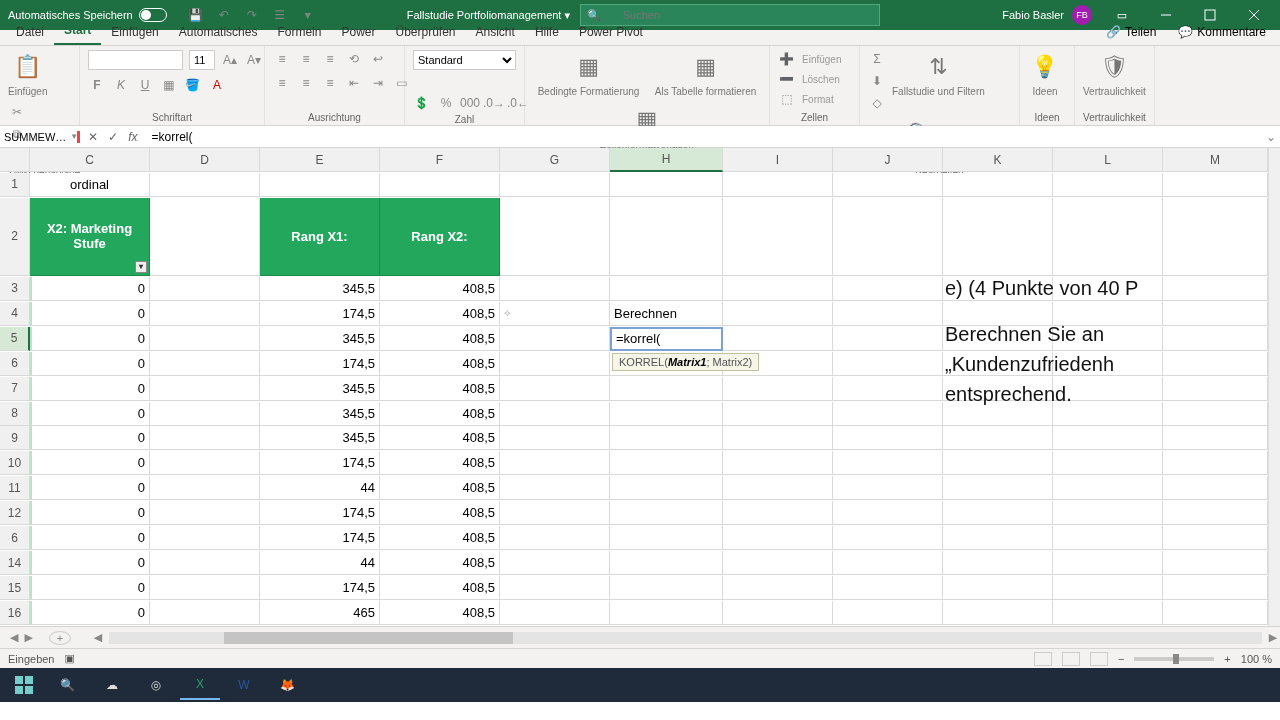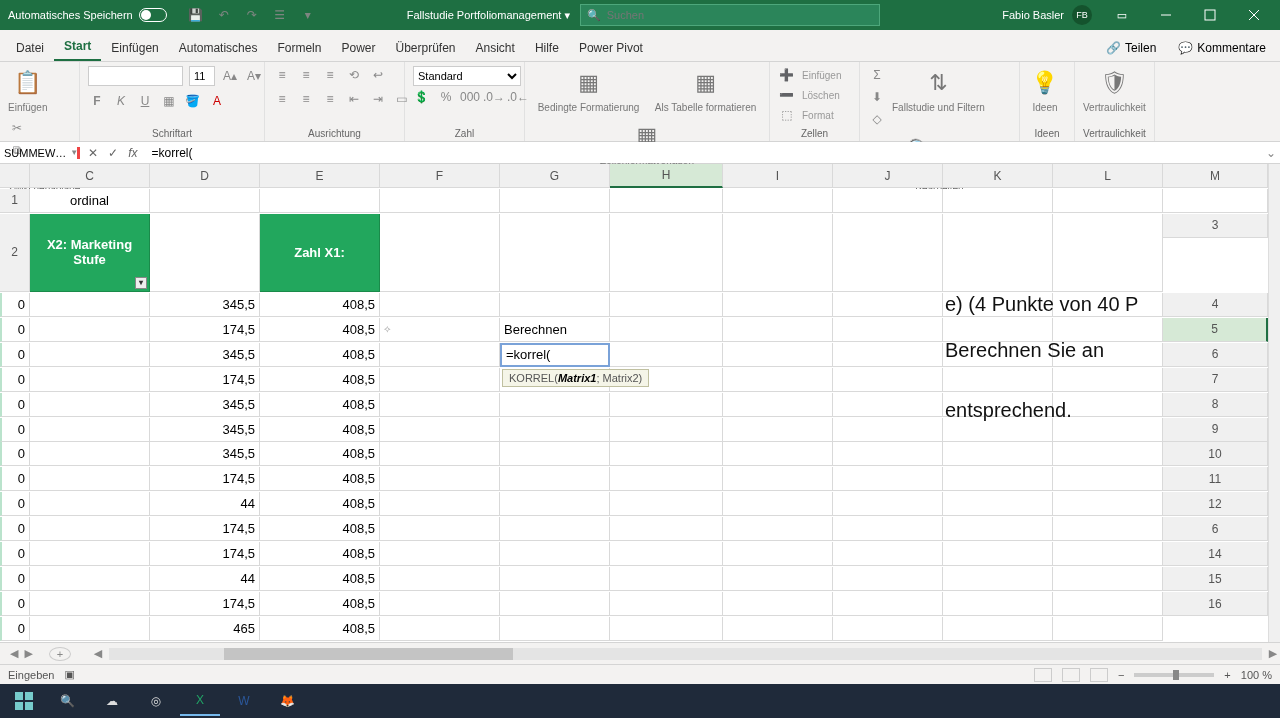--- a/index.html
+++ b/index.html
@@ -7,29 +7,29 @@
 
 
 .titlebar { height: 30px; background: #1e6f42; color: #fff; display: flex; align-items: center; padding: 0 4px; font-size: 11px; }
 .titlebar .auto-save { display: flex; align-items: center; gap: 6px; margin-right: 10px; padding-left: 4px;}
 .titlebar .toggle { width: 28px; height: 14px; border: 1px solid #fff; border-radius: 7px; position: relative; }
 .titlebar .toggle::after { content: ""; position: absolute; width: 10px; height: 10px; background: #fff; border-radius: 50%; top: 1px; left: 1px; }
 .titlebar .qat { display: flex; gap: 10px; margin-left: 10px; }
 .titlebar .qat span { opacity: .9; }
 .titlebar .doc-title { flex: 0 0 auto; margin-left: 90px; margin-right: 10px; }
 .titlebar .search { flex: 0 0 300px; height: 22px; background: #2b855a; border: 1px solid #4da77b; display: flex; align-items: center; padding: 0 6px; gap: 6px; }
-.titlebar .search input { background: transparent; border: none; color: #cfe8da; font-size: 11px; outline: none; width: 100%; }
+.titlebar .search input { background: transparent; border: none; color: #cfe8da; font-size: 11px; outline: none; width: 100%; margin-left: 16px; }
 .titlebar .spacer { flex: 1; }
 .titlebar .user { display: flex; align-items: center; gap: 8px; margin-right: 8px; }
-.titlebar .avatar { width: 20px; height: 20px; border-radius: 50%; background: #14532d; display: flex; align-items: center; justify-content: center; font-size: 9px; }
+.titlebar .avatar { width: 20px; height: 20px; border-radius: 50%; background: #a21caf; display: flex; align-items: center; justify-content: center; font-size: 9px; }
 .titlebar .winbtn { width: 44px; height: 30px; display: flex; align-items: center; justify-content: center; }
 .titlebar .winbtn svg { width: 12px; height: 12px; }
 
 
-.ribbon-tabs { height: 32px; background: #f3f2f1; display: flex; align-items: flex-end; padding: 0 6px; border-bottom: 1px solid #d4d4d4; }
+.ribbon-tabs { height: 16px; background: #f3f2f1; display: flex; align-items: flex-end; padding: 0 6px; border-bottom: 1px solid #d4d4d4; }
 .ribbon-tabs .tab { padding: 6px 10px; font-size: 12px; color: #333; cursor: pointer; }
 .ribbon-tabs .tab.active { border-bottom: 2px solid #1e6f42; font-weight: 600; color: #1e6f42;}
 .ribbon-tabs .right { margin-left: auto; display: flex; gap: 6px; padding-bottom: 2px;}
 .ribbon-tabs .right .btn { display: flex; align-items: center; gap: 4px; padding: 4px 8px; }
 
 
 .ribbon { height: 80px; background: #f3f2f1; border-bottom: 1px solid #d4d4d4; display: flex; }
 .group { border-right: 1px solid #e1e1e1; padding: 4px 8px 2px 8px; display: flex; flex-direction: column; justify-content: space-between; }
 .group .controls { display: flex; gap: 6px; align-items: flex-start; flex-wrap: wrap; color: #999;}
 .group .label { text-align: center; font-size: 10px; color: #666; padding-top: 2px; position: relative;}
@@ -208,21 +208,21 @@
         <span class="ico">≡</span>
         <span class="ico">≡</span>
         <span class="ico">⇤</span>
         <span class="ico">⇥</span>
         <span class="ico">▭</span>
       </div>
     </div>
     <div class="label">Ausrichtung</div>
   </div>
   <div class="group" style="width:120px">
-    <div class="controls" style="flex-direction:column;gap:2px;width:100%">
+    <div class="controls" style="flex-direction:row;gap:24px;width:100%">
       <select class="fake" style="width:108px"><option>Standard</option></select>
       <div class="row">
         <span class="ico">💲</span>
         <span class="ico">%</span>
         <span class="ico">000</span>
         <span class="ico">.0→</span>
         <span class="ico">.0←</span>
       </div>
     </div>
     <div class="label">Zahl</div>
@@ -338,21 +338,22 @@
       <div class="cell row-h"></div>
       <div class="cell row-h"></div>
       <div class="cell row-h"></div>
       <div class="cell row-h"></div>
       <div class="rowhead row-tall">2</div>
       <div class="cell row-tall green-header" style="position: relative;">
         <span>X2: Marketing Stufe</span>
         <span class="filter-btn" style="position: absolute; right: 2px; bottom: 2px; width: 12px; height: 12px; border: 1px solid rgb(136, 136, 136); font-size: 8px; display: flex; align-items: center; justify-content: center; background: rgb(238, 238, 238); color: rgb(51, 51, 51);">▾</span>
       </div>
       <div class="cell row-tall"></div>
-      <div class="cell row-tall green-header">Zahl X1:</div>
+      <div class="cell row-tall green-header">Rang X1:</div>
+      <div class="cell row-tall green-header">Rang X2:</div>
       <div class="cell row-tall"></div>
       <div class="cell row-tall"></div>
       <div class="cell row-tall"></div>
       <div class="cell row-tall"></div>
       <div class="cell row-tall"></div>
       <div class="cell row-tall"></div>
       <div class="cell row-tall"></div>
       <div class="rowhead row-h">3</div>
       <div class="cell row-h num" style="background: rgb(255, 255, 255); border-left: 2px solid rgba(34, 167, 93, 0.314);">0</div>
       <div class="cell row-h"></div>
@@ -524,21 +525,21 @@
       <div class="cell row-h"></div>
       <div class="cell row-h"></div>
       <div class="cell row-h"></div>
       <div class="cell row-h"></div>
       <div class="cell row-h"></div>
     </div>
   <div class="vscroll"></div>
   <div class="aside-text">
     <p>e)  (4 Punkte von 40 P</p>
     <p><span>Berechnen Sie an</span><br>
-       <br>
+       <span>„Kundenzufriedenh</span><br>
        <span>entsprechend.</span></p>
   </div>
 </div>
 
 <div class="sheet-row">
   <div class="sheet-nav">
     <span>◀</span>
     <span>▶</span>
   </div>
   <div class="sheet-add">+</div>

